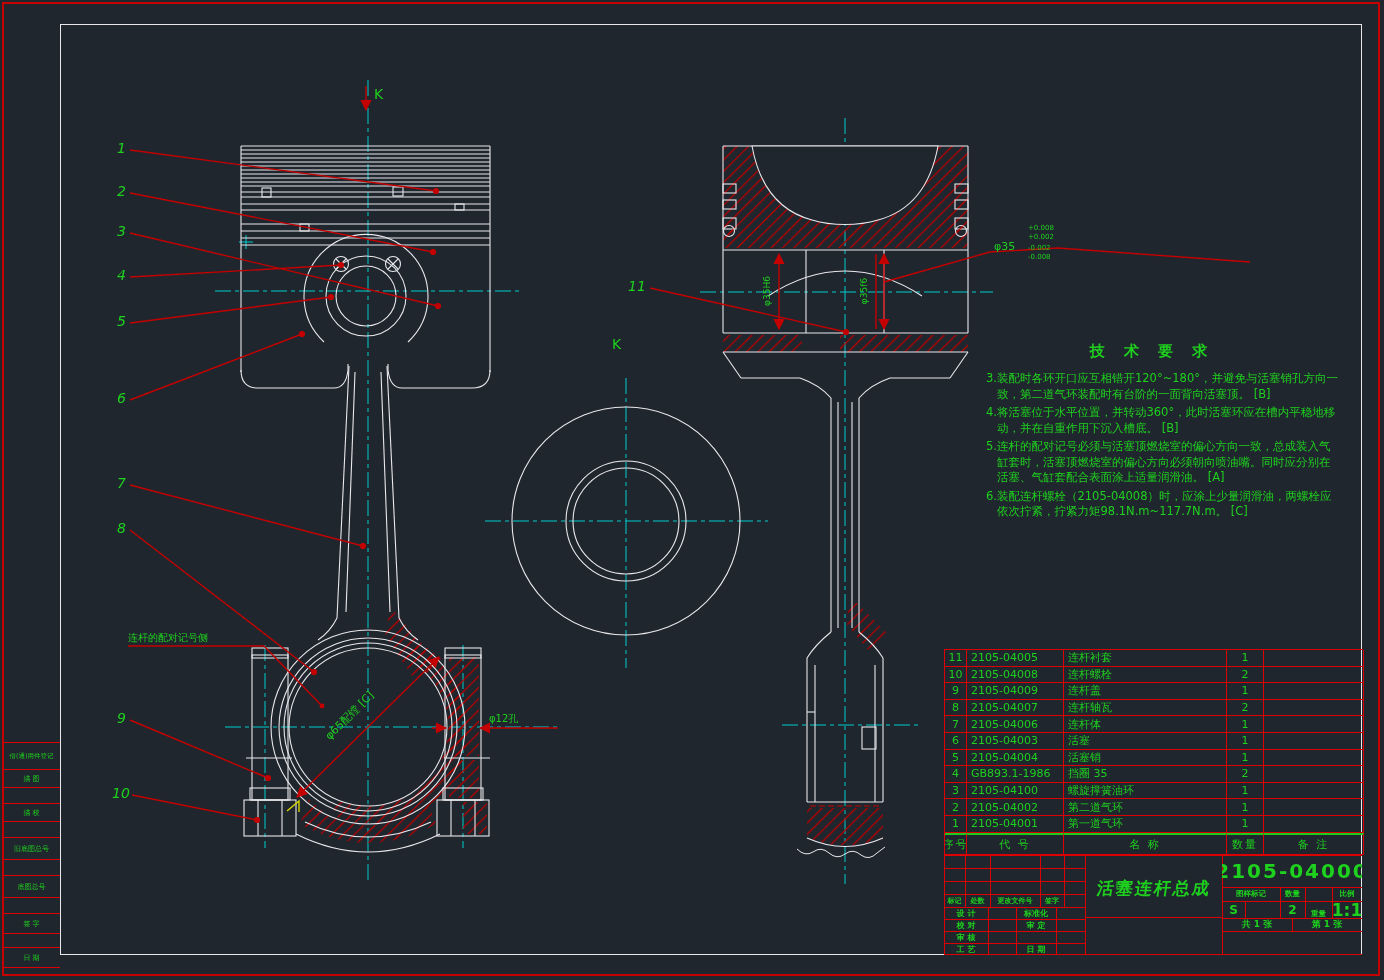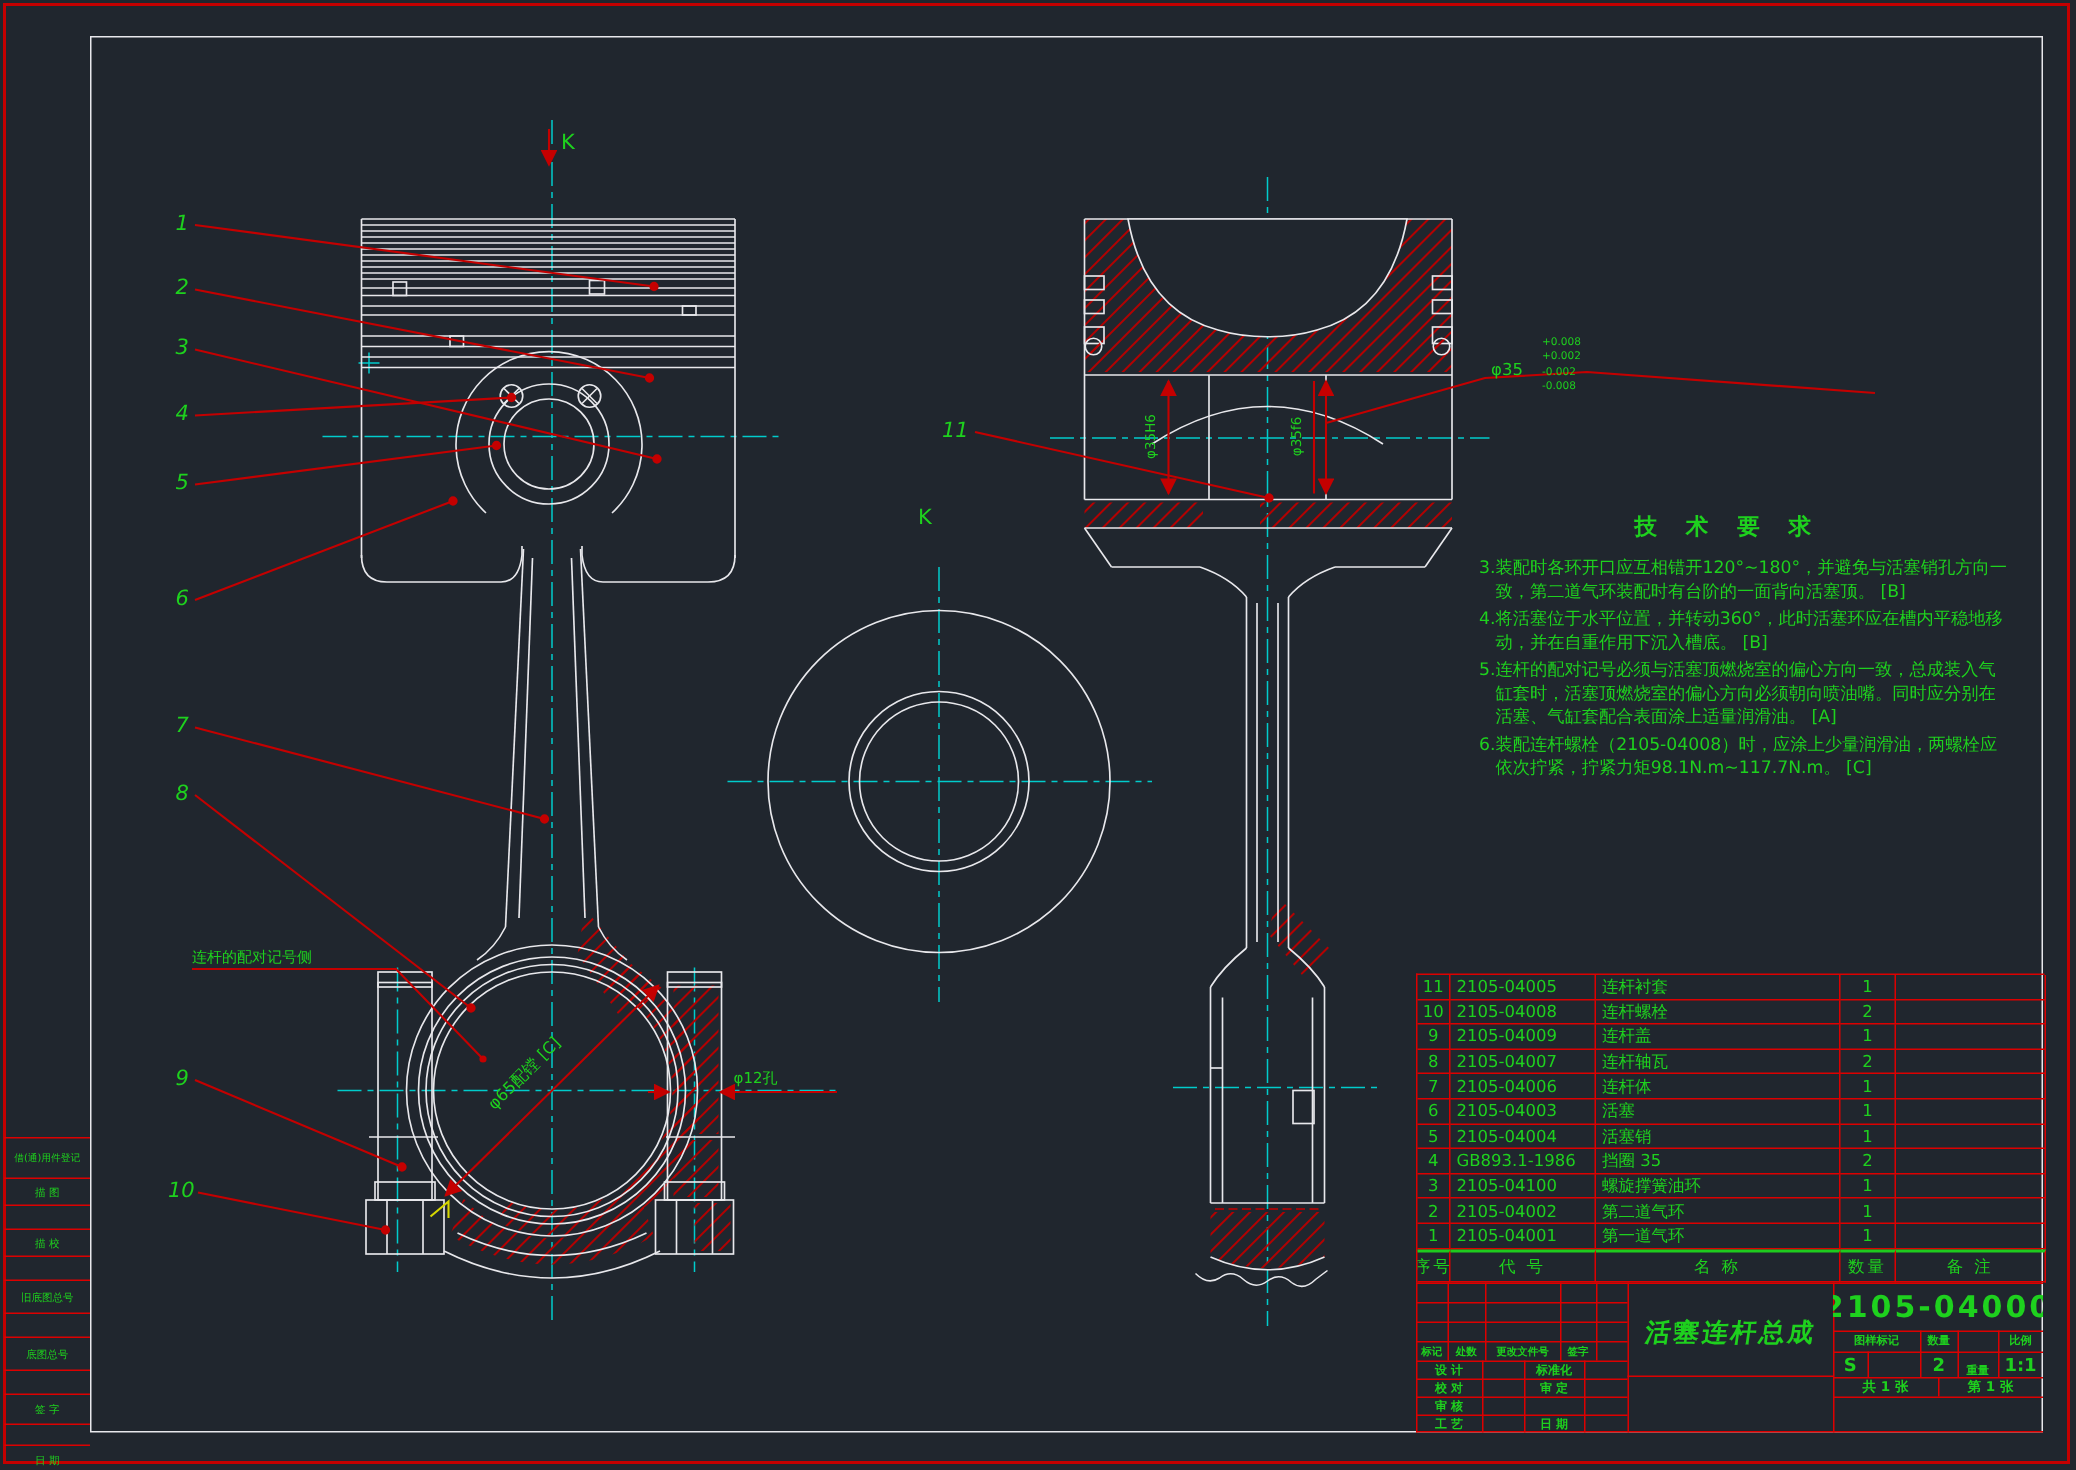--- a/index.html
+++ b/index.html
@@ -34,21 +34,21 @@
   .tb .vl,.tb .hl{position:absolute;background:#dd0000;}
   .tb .vl{width:1px;}
   .tb .hl{height:1px;}
   .tb .txt{position:absolute;color:#1ed11e;display:flex;align-items:center;justify-content:center;
            overflow:hidden;white-space:nowrap;font-weight:bold;}
   .tb .name{font-size:17px;font-weight:bold;transform:skewX(-8deg);letter-spacing:2px;}
   .tb .dno{font-size:20px;letter-spacing:2px;}
 
   
   .strip{position:absolute;left:3px;top:742px;width:57px;height:213px;
-         display:flex;flex-direction:column;border-top:1px solid #dd0000;box-sizing:border-box;margin-top:16px;}
+         display:flex;flex-direction:column;border-top:1px solid #dd0000;box-sizing:border-box;}
   .strip .row{border-bottom:1px solid #dd0000;color:#1ed11e;font-size:7px;
               display:flex;align-items:center;justify-content:center;overflow:hidden;
               white-space:nowrap;flex:0 0 auto;}
 </style>
 </head>
 <body>
 
 <div class="sheet">
   <div class="red-border"></div>
   <div class="frame"></div>
@@ -420,21 +420,21 @@
     <div class="vl" style="left:361px;top:32px;height:31px;"></div>
     <div class="vl" style="left:388px;top:32px;height:31px;"></div>
     <div class="vl" style="left:301px;top:46px;height:17px;"></div>
     <div class="vl" style="left:348px;top:63px;height:13px;"></div>
     <div class="txt" style="left:278px;top:32px;width:58px;height:14px;font-size:7.5px;">图样标记</div>
     <div class="txt" style="left:336px;top:32px;width:25px;height:14px;font-size:7.5px;">数量</div>
     <div class="txt" style="left:361px;top:32px;width:27px;height:14px;font-size:7.5px;margin-top:20px;">重量</div>
     <div class="txt" style="left:388px;top:32px;width:30px;height:14px;font-size:7.5px;">比例</div>
     <div class="txt" style="left:278px;top:46px;width:23px;height:17px;font-size:12px;">S</div>
     <div class="txt" style="left:336px;top:46px;width:25px;height:17px;font-size:12px;">2</div>
-    <div class="txt" style="left:388px;top:46px;width:30px;height:17px;font-size:12px;">1:1</div>
+    <div class="txt" style="left:388px;top:46px;width:30px;height:17px;font-size:17px;">1:1</div>
     <div class="txt" style="left:278px;top:63px;width:70px;height:13px;font-size:9px;">共 1 张</div>
     <div class="txt" style="left:348px;top:63px;width:70px;height:13px;font-size:9px;">第 1 张</div>
   </div>
 
   <div class="strip">
     <div class="row" style="height:26px;font-size:6.5px;">借(通)用件登记</div>
     <div class="row" style="height:17px;">描 图</div>
     <div class="row" style="height:15px;"></div>
     <div class="row" style="height:17px;">描 校</div>
     <div class="row" style="height:15px;"></div>

